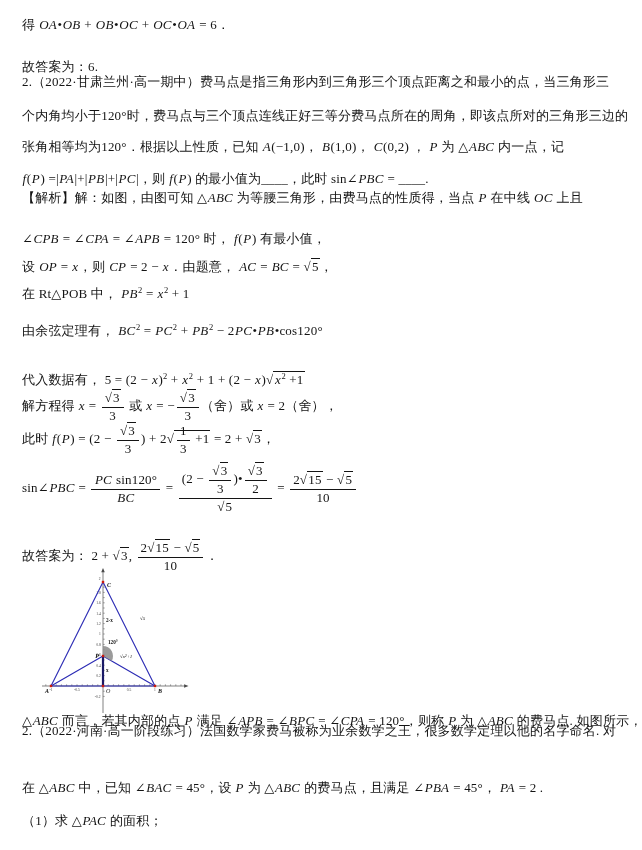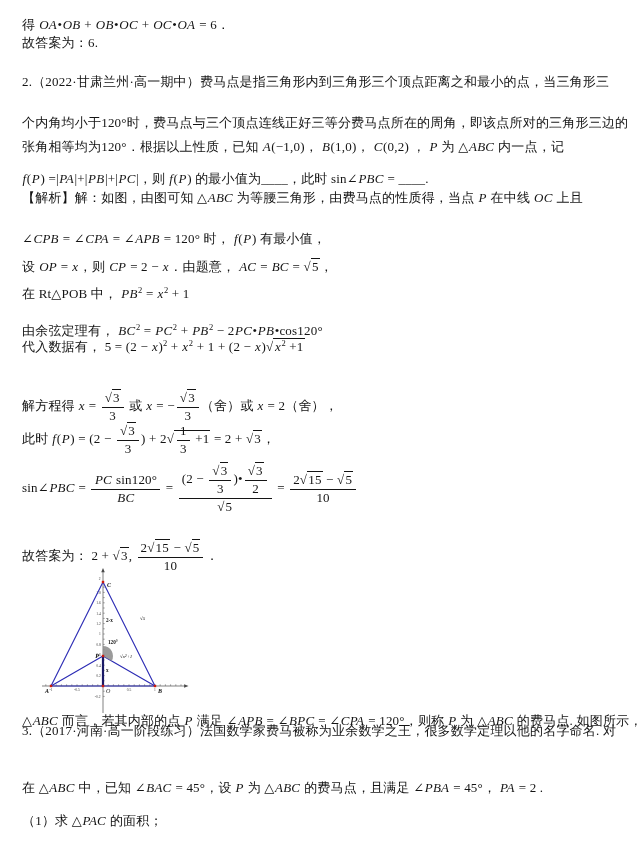--- a/index.html
+++ b/index.html
@@ -28,36 +28,36 @@
   .wedge{fill:var(--wedge,#909090);opacity:.9;}
   .pt{font-size:6px;font-weight:bold;font-style:italic;fill:#101010;}
   .seg{font-size:5.2px;font-weight:bold;fill:#101010;}
   .side{font-size:5px;font-style:italic;fill:#101010;}
   .ticklabel{font-size:3.6px;fill:#3a3a3a;}
 </style>
 </head>
 <body>
 
 <div class="line" style="top:16px">得 <span class="mv">OA</span>•<span class="mv">OB</span> + <span class="mv">OB</span>•<span class="mv">OC</span> + <span class="mv">OC</span>•<span class="mv">OA</span> = 6．</div>
-<div class="line" style="top:34px">故答案为：6.</div>
+<div class="line" style="top:58px">故答案为：6.</div>
 <div class="line" style="top:73px">2.（2022·甘肃兰州·高一期中）费马点是指三角形内到三角形三个顶点距离之和最小的点，当三角形三</div>
-<div class="line" style="top:114px">个内角均小于120°时，费马点与三个顶点连线正好三等分费马点所在的周角，即该点所对的三角形三边的</div>
+<div class="line" style="top:107px">个内角均小于120°时，费马点与三个顶点连线正好三等分费马点所在的周角，即该点所对的三角形三边的</div>
 <div class="line" style="top:138px">张角相等均为120°．根据以上性质，已知 <span class="mv">A</span>(−1,0)， <span class="mv">B</span>(1,0)， <span class="mv">C</span>(0,2) ， <span class="mv">P</span> 为 △<span class="mv">ABC</span> 内一点，记</div>
 <div class="line" style="top:170px"><span class="mv">f</span>(<span class="mv">P</span>) =|<span class="mv">PA</span>|+|<span class="mv">PB</span>|+|<span class="mv">PC</span>|，则 <span class="mv">f</span>(<span class="mv">P</span>) 的最小值为____，此时 sin∠<span class="mv">PBC</span> = ____.</div>
 <div class="line" style="top:189px">【解析】解：如图，由图可知 △<span class="mv">ABC</span> 为等腰三角形，由费马点的性质得，当点 <span class="mv">P</span> 在中线 <span class="mv">OC</span> 上且</div>
 <div class="line" style="top:230px">∠<span class="mv">CPB</span> = ∠<span class="mv">CPA</span> = ∠<span class="mv">APB</span> = 120° 时， <span class="mv">f</span>(<span class="mv">P</span>) 有最小值，</div>
 <div class="line" style="top:258px">设 <span class="mv">OP</span> = <span class="mv">x</span>，则 <span class="mv">CP</span> = 2 − <span class="mv">x</span>．由题意， <span class="mv">AC</span> = <span class="mv">BC</span> = <span class="sqrt">√<span class="rad">5</span></span>，</div>
 <div class="line" style="top:285px">在 Rt△POB 中， <span class="mv">PB</span><sup>2</sup> = <span class="mv">x</span><sup>2</sup> + 1</div>
 <div class="line" style="top:322px">由余弦定理有， <span class="mv">BC</span><sup>2</sup> = <span class="mv">PC</span><sup>2</sup> + <span class="mv">PB</span><sup>2</sup> − 2<span class="mv">PC</span>•<span class="mv">PB</span>•cos120°</div>
-<div class="line" style="top:338px">代入数据有， 5 = (2 − <span class="mv">x</span>)<sup>2</sup> + <span class="mv">x</span><sup>2</sup> + 1 + (2 − <span class="mv">x</span>)<span class="sqrt">√<span class="rad"><span class="mv">x</span><sup>2</sup> +1</span></span></div>
+<div class="line" style="top:371px">代入数据有， 5 = (2 − <span class="mv">x</span>)<sup>2</sup> + <span class="mv">x</span><sup>2</sup> + 1 + (2 − <span class="mv">x</span>)<span class="sqrt">√<span class="rad"><span class="mv">x</span><sup>2</sup> +1</span></span></div>
 <div class="line" style="top:391px">解方程得 <span class="mv">x</span> = <span class="frac"><span class="num"><span class="sqrt">√<span class="rad">3</span></span></span><span class="den">3</span></span> 或 <span class="mv">x</span> = −<span class="frac"><span class="num"><span class="sqrt">√<span class="rad">3</span></span></span><span class="den">3</span></span>（舍）或 <span class="mv">x</span> = 2（舍），</div>
 <div class="line" style="top:424px">此时 <span class="mv">f</span>(<span class="mv">P</span>) = (2 − <span class="frac"><span class="num"><span class="sqrt">√<span class="rad">3</span></span></span><span class="den">3</span></span>) + 2<span class="sqrt">√<span class="rad"><span class="frac"><span class="num">1</span><span class="den">3</span></span> +1</span></span> = 2 + <span class="sqrt">√<span class="rad">3</span></span>，</div>
 <div class="line" style="top:464px">sin∠<span class="mv">PBC</span> = <span class="frac"><span class="num"><span class="mv">PC</span> sin120°</span><span class="den"><span class="mv">BC</span></span></span> = <span class="frac"><span class="num">(2 − <span class="frac"><span class="num"><span class="sqrt">√<span class="rad">3</span></span></span><span class="den">3</span></span>)•<span class="frac"><span class="num"><span class="sqrt">√<span class="rad">3</span></span></span><span class="den">2</span></span></span><span class="den"><span class="sqrt">√<span class="rad">5</span></span></span></span> = <span class="frac"><span class="num">2<span class="sqrt">√<span class="rad">15</span></span> − <span class="sqrt">√<span class="rad">5</span></span></span><span class="den">10</span></span></div>
 <div class="line" style="top:541px">故答案为： 2 + <span class="sqrt">√<span class="rad">3</span></span>, <span class="frac"><span class="num">2<span class="sqrt">√<span class="rad">15</span></span> − <span class="sqrt">√<span class="rad">5</span></span></span><span class="den">10</span></span>．</div>
-<div class="line" style="top:722px">3.（2017·河南·高一阶段练习）法国数学家费马被称为业余数学之王，很多数学定理以他的名字命名. 对</div>
+<div class="line" style="top:722px">2.（2022·河南·高一阶段练习）法国数学家费马被称为业余数学之王，很多数学定理以他的名字命名. 对</div>
 <div class="line" style="top:712px">△<span class="mv">ABC</span> 而言，若其内部的点 <span class="mv">P</span> 满足 ∠<span class="mv">APB</span> = ∠<span class="mv">BPC</span> = ∠<span class="mv">CPA</span> = 120°，则称 <span class="mv">P</span> 为 △<span class="mv">ABC</span> 的费马点. 如图所示，</div>
 <div class="line" style="top:779px">在 △<span class="mv">ABC</span> 中，已知 ∠<span class="mv">BAC</span> = 45°，设 <span class="mv">P</span> 为 △<span class="mv">ABC</span> 的费马点，且满足 ∠<span class="mv">PBA</span> = 45°， <span class="mv">PA</span> = 2 .</div>
 <div class="line" style="top:812px">（1）求 △<span class="mv">PAC</span> 的面积；</div>
 
 <svg id="fig" width="210" height="150" viewBox="0 0 210 150">
 
   <line class="axis" x1="2" y1="120" x2="146" y2="120"></line>
   <line class="axis" x1="63" y1="5" x2="63" y2="147"></line>
   <path class="arrow" d="M63 2 l-1.8 4.2 h3.6 Z"></path>
   <path class="arrow" d="M148.5 120 l-4.4 -1.7 v3.4 Z"></path>

